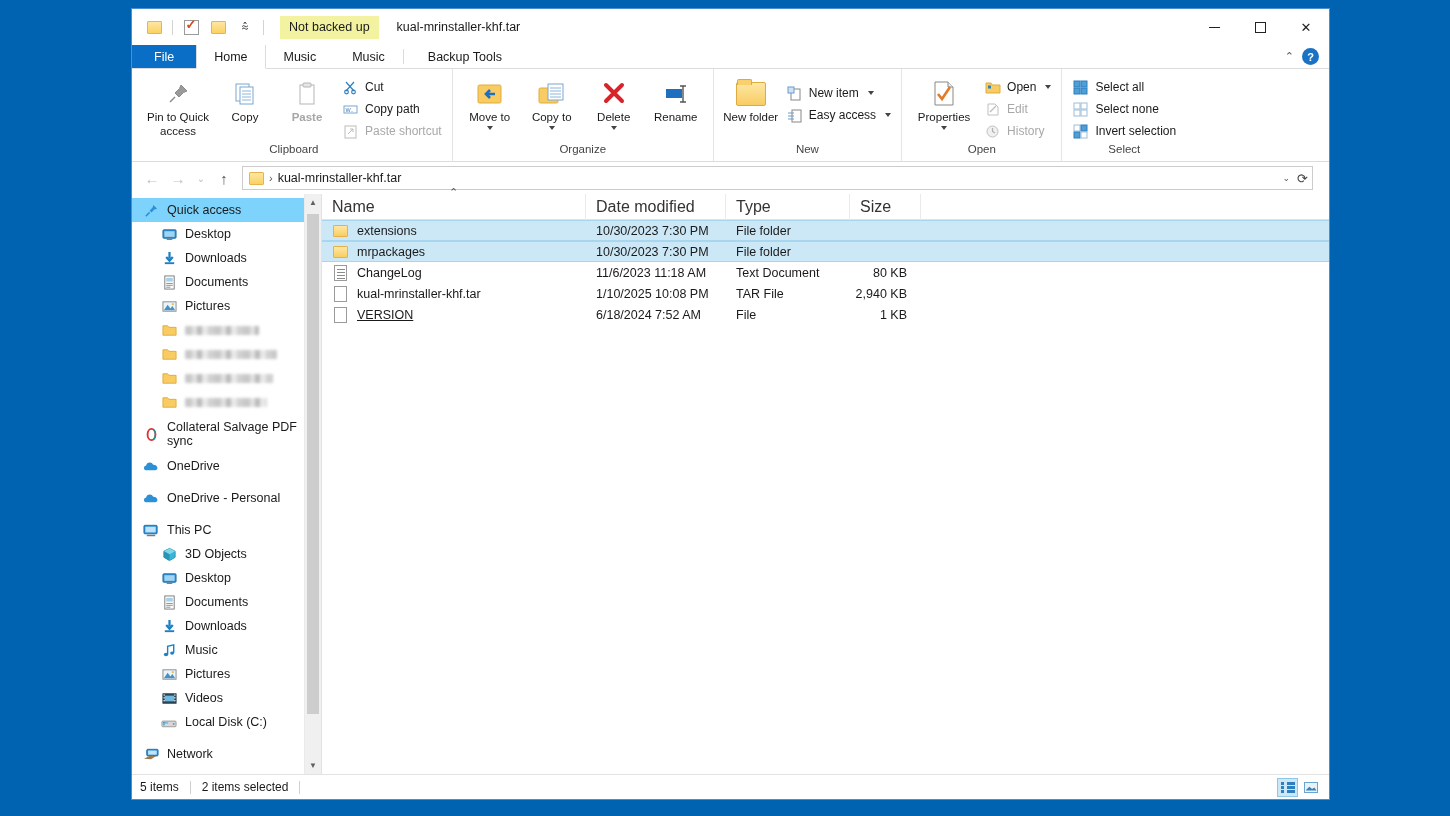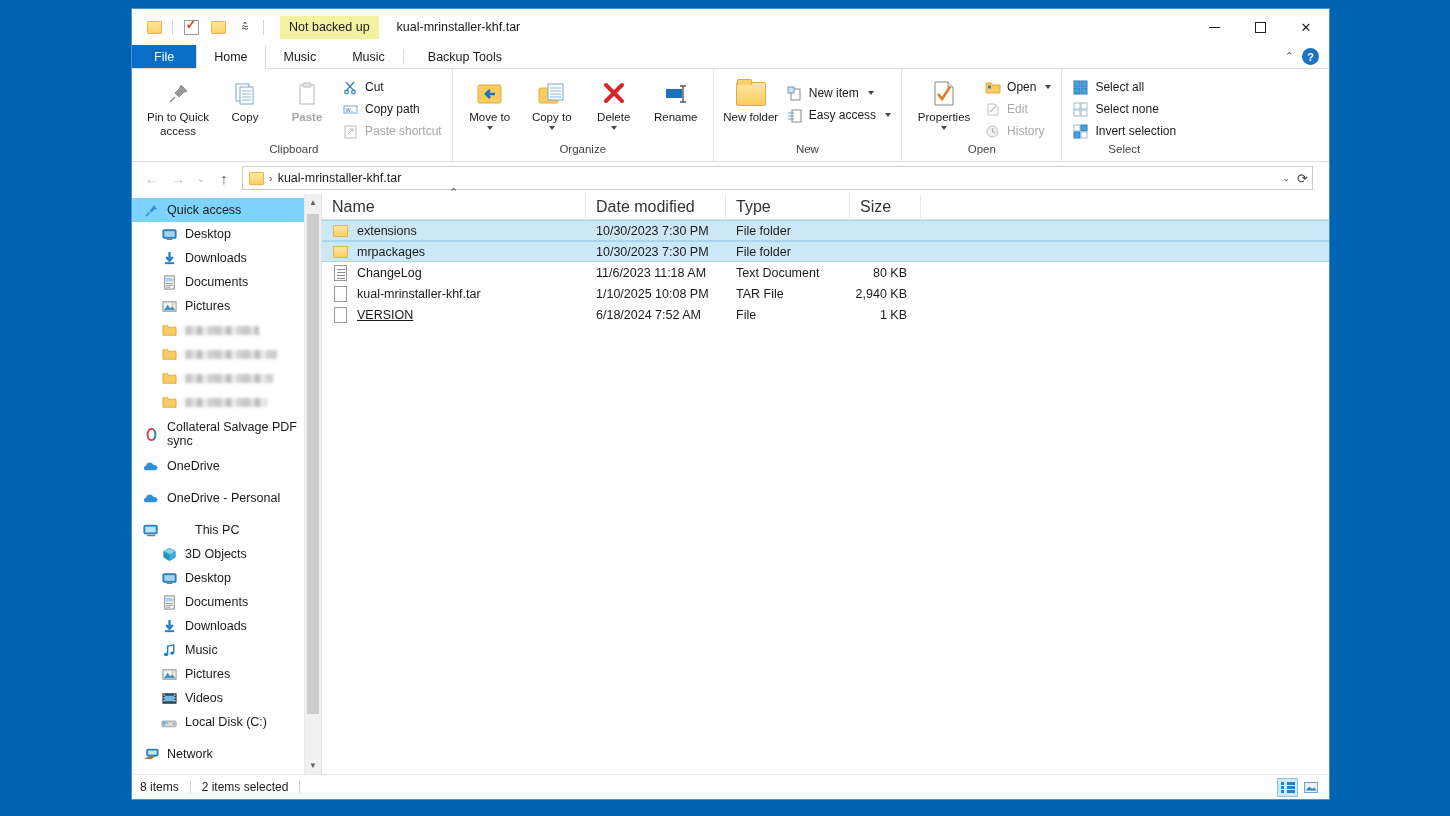--- a/index.html
+++ b/index.html
@@ -754,21 +754,21 @@
             <span>OneDrive</span>
           </div>
           <div class="navitem lvl0" style="margin-top: 8px;">
             <span class="nico">
               <svg width="16" height="15" viewBox="0 0 17 14">
                 <path d="M4 11 Q1 11 1 8.5 Q1 6.3 3.4 6 Q3.9 2.8 7.2 2.8 Q10 2.8 10.8 5.2 Q14 5 15 7.3 Q16.2 10 13 11 Z" fill="#2d8fd5"></path>
               </svg>
             </span>
             <span>OneDrive - Personal</span>
           </div>
-          <div class="navitem lvl0" style="margin-top: 8px; gap: 28px;">
+          <div class="navitem lvl0" style="margin-top: 8px;">
             <span class="nico">
               <svg width="16" height="15" viewBox="0 0 17 15">
                 <rect x="1" y="2" width="14" height="9" rx="1" fill="#2d8fd5" stroke="#1d6ea8"></rect>
                 <rect x="2.5" y="3.5" width="11" height="6" fill="#bfe3fa"></rect>
                 <rect x="4" y="12" width="9" height="1.6" fill="#7a7a7a"></rect>
               </svg>
             </span>
             <span>This PC</span>
           </div>
           <div class="navitem lvl1">
@@ -943,21 +943,21 @@
             </div>
             <div class="cell" style="width: 140px;">6/18/2024 7:52 AM</div>
             <div class="cell" style="width: 124px;">File</div>
             <div class="cell size" style="width: 71px;">1 KB</div>
           </div>
         </div>
     </div>
   </div>
 
   <div class="statusbar">
-    <span>8 items</span>
+    <span>5 items</span>
     <span class="st-sep"></span>
     <span>2 items selected</span>
     <span class="st-sep"></span>
     <div class="viewtoggles">
       <div class="vbtn on">
         <span class="vico-det">
           <i class="dot"></i>
             <i></i>
             <i class="dot"></i>
             <i></i>

